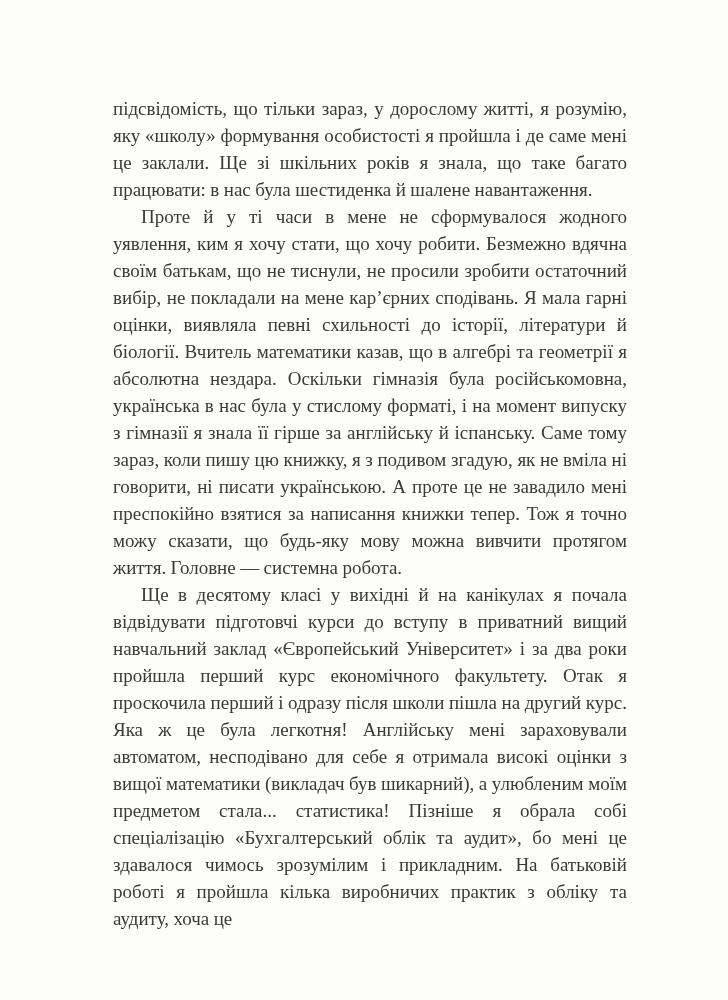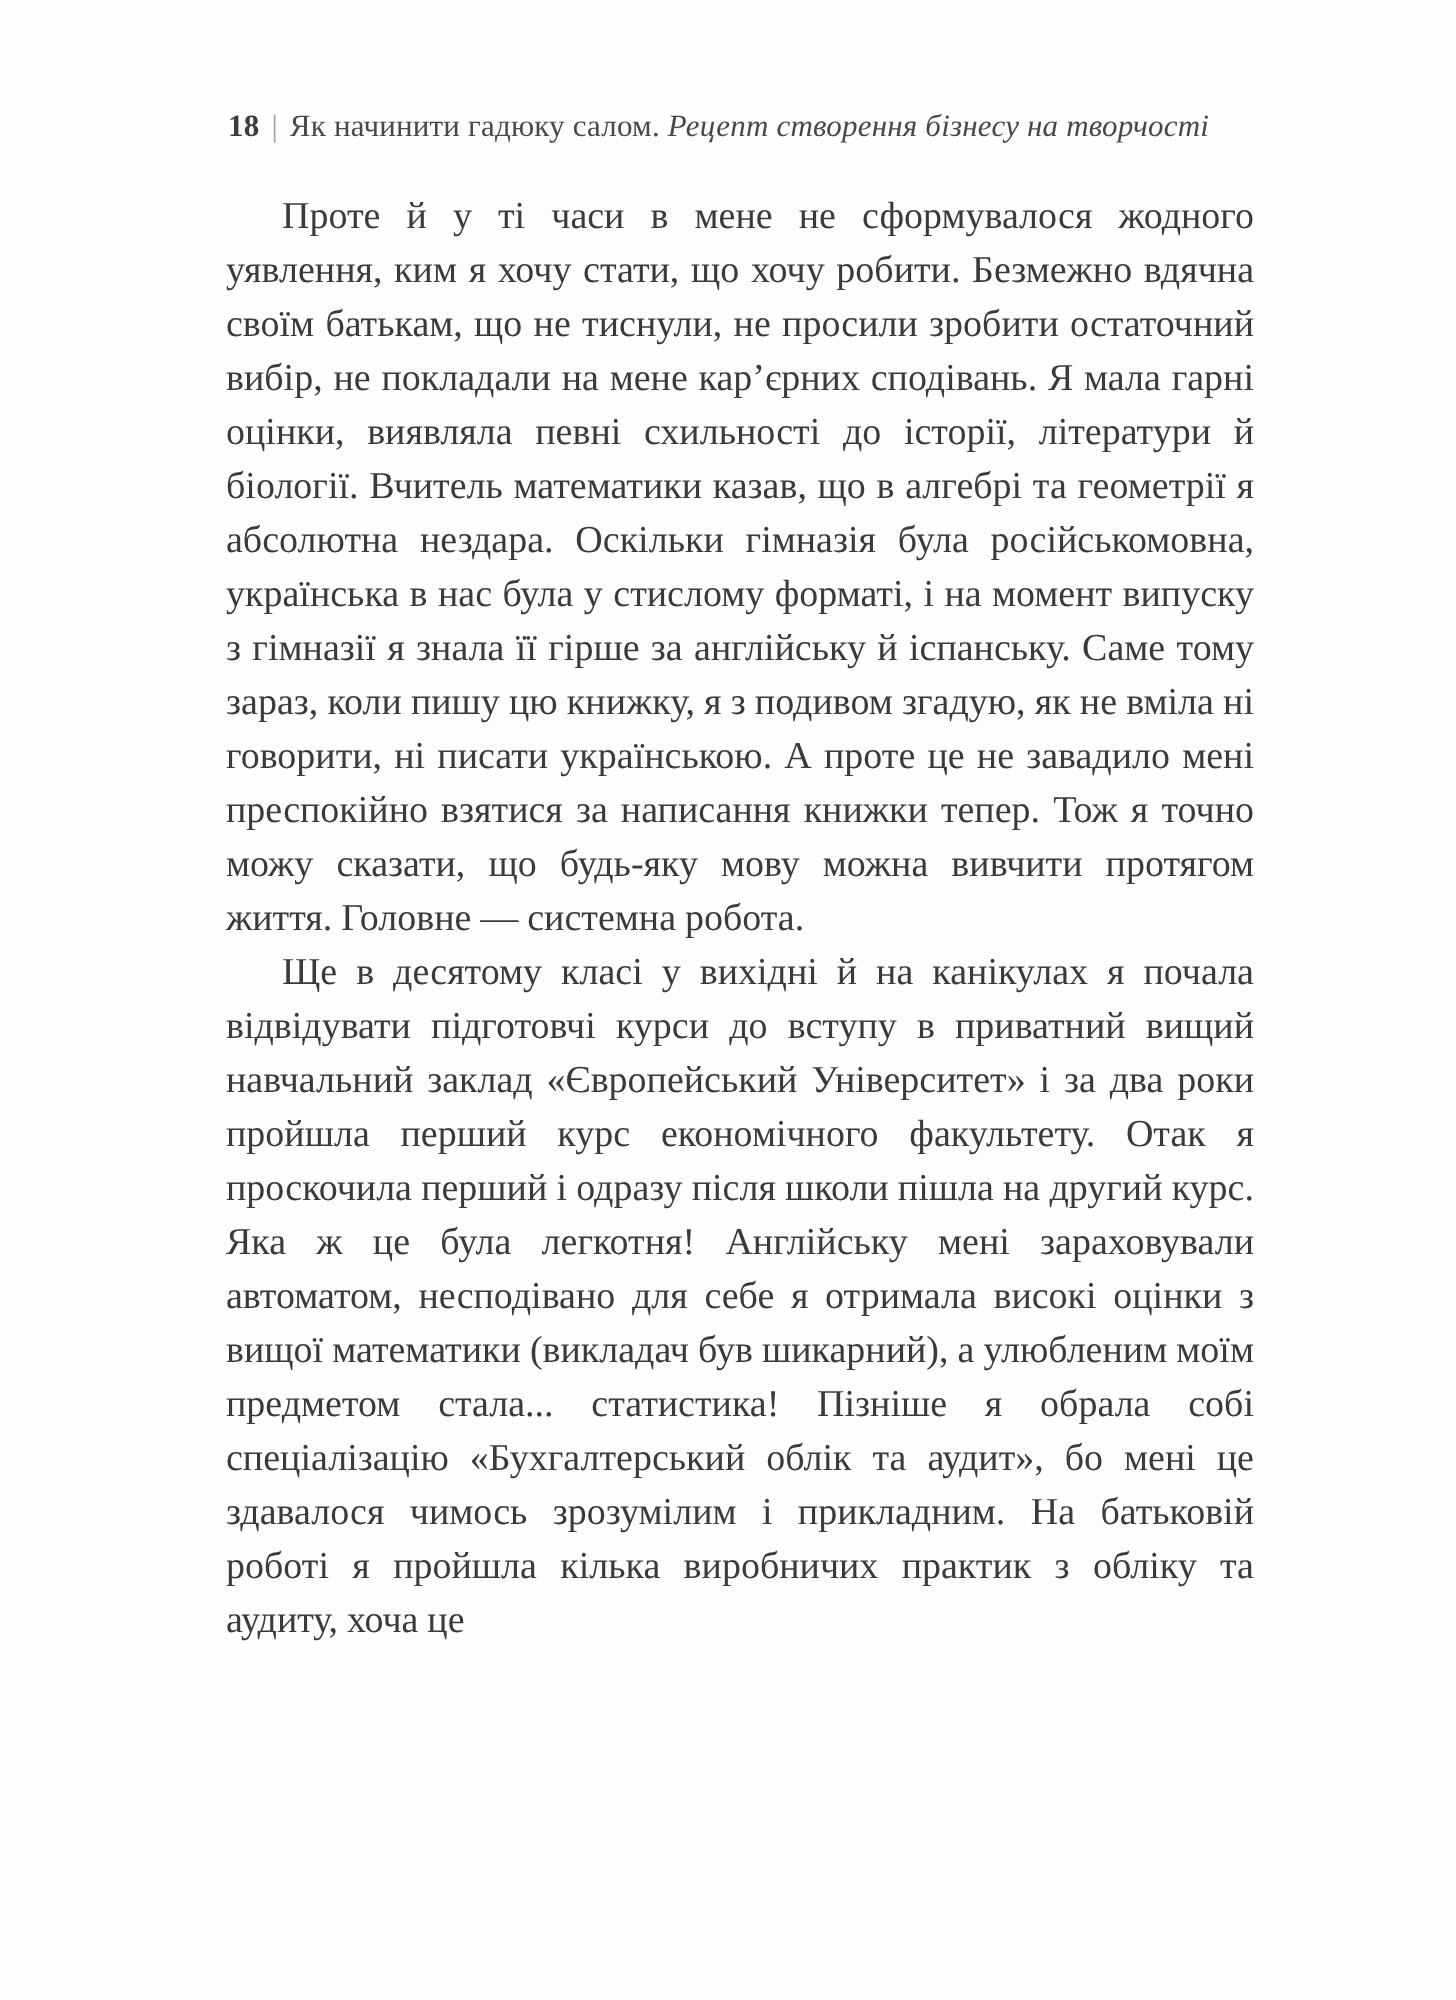--- a/index.html
+++ b/index.html
@@ -63,23 +63,20 @@
   }
   .paragraph.first {
     text-indent: 0;
   }
 </style>
 </head>
 <body>
 
 <div class="page">
 
-  <div class="running-header">
-    <span class="page-number">18</span><span class="header-separator">|</span><span class="running-title">Як начинити гадюку салом.</span>
-    <span class="running-subtitle">Рецепт створення бізнесу на творчості</span>
-  </div>
 
   <div class="page-body">
+    <p class="paragraph first">підсвідомість, що тільки зараз, у дорослому житті, я розумію, яку «школу» формування особистості я пройшла і де саме мені це заклали. Ще зі шкільних років я знала, що таке багато працювати: в нас була шестиденка й шалене навантаження.</p>
     <p class="paragraph">Проте й у ті часи в мене не сформувалося жодного уявлення, ким я хочу стати, що хочу робити. Безмежно вдячна своїм батькам, що не тиснули, не просили зробити остаточний вибір, не покладали на мене кар’єрних сподівань. Я мала гарні оцінки, виявляла певні схильності до історії, літератури й біології. Вчитель математики казав, що в алгебрі та геометрії я абсолютна нездара. Оскільки гімназія була російськомовна, українська в нас була у стислому форматі, і на момент випуску з гімназії я знала її гірше за англійську й іспанську. Саме тому зараз, коли пишу цю книжку, я з подивом згадую, як не вміла ні говорити, ні писати українською. А проте це не завадило мені преспокійно взятися за написання книжки тепер. Тож я точно можу сказати, що будь-яку мову можна вивчити протягом життя. Головне — системна робота.</p>
     <p class="paragraph">Ще в десятому класі у вихідні й на канікулах я почала відвідувати підготовчі курси до вступу в приватний вищий навчальний заклад «Європейський Університет» і за два роки пройшла перший курс економічного факультету. Отак я проскочила перший і одразу після школи пішла на другий курс. Яка ж це була легкотня! Англійську мені зараховували автоматом, несподівано для себе я отримала високі оцінки з вищої математики (викладач був шикарний), а улюбленим моїм предметом стала... статистика! Пізніше я обрала собі спеціалізацію «Бухгалтерський облік та аудит», бо мені це здавалося чимось зрозумілим і прикладним. На батьковій роботі я пройшла кілька виробничих практик з обліку та аудиту, хоча це</p>
   </div>
 
 </div>
 
 </body></html>

